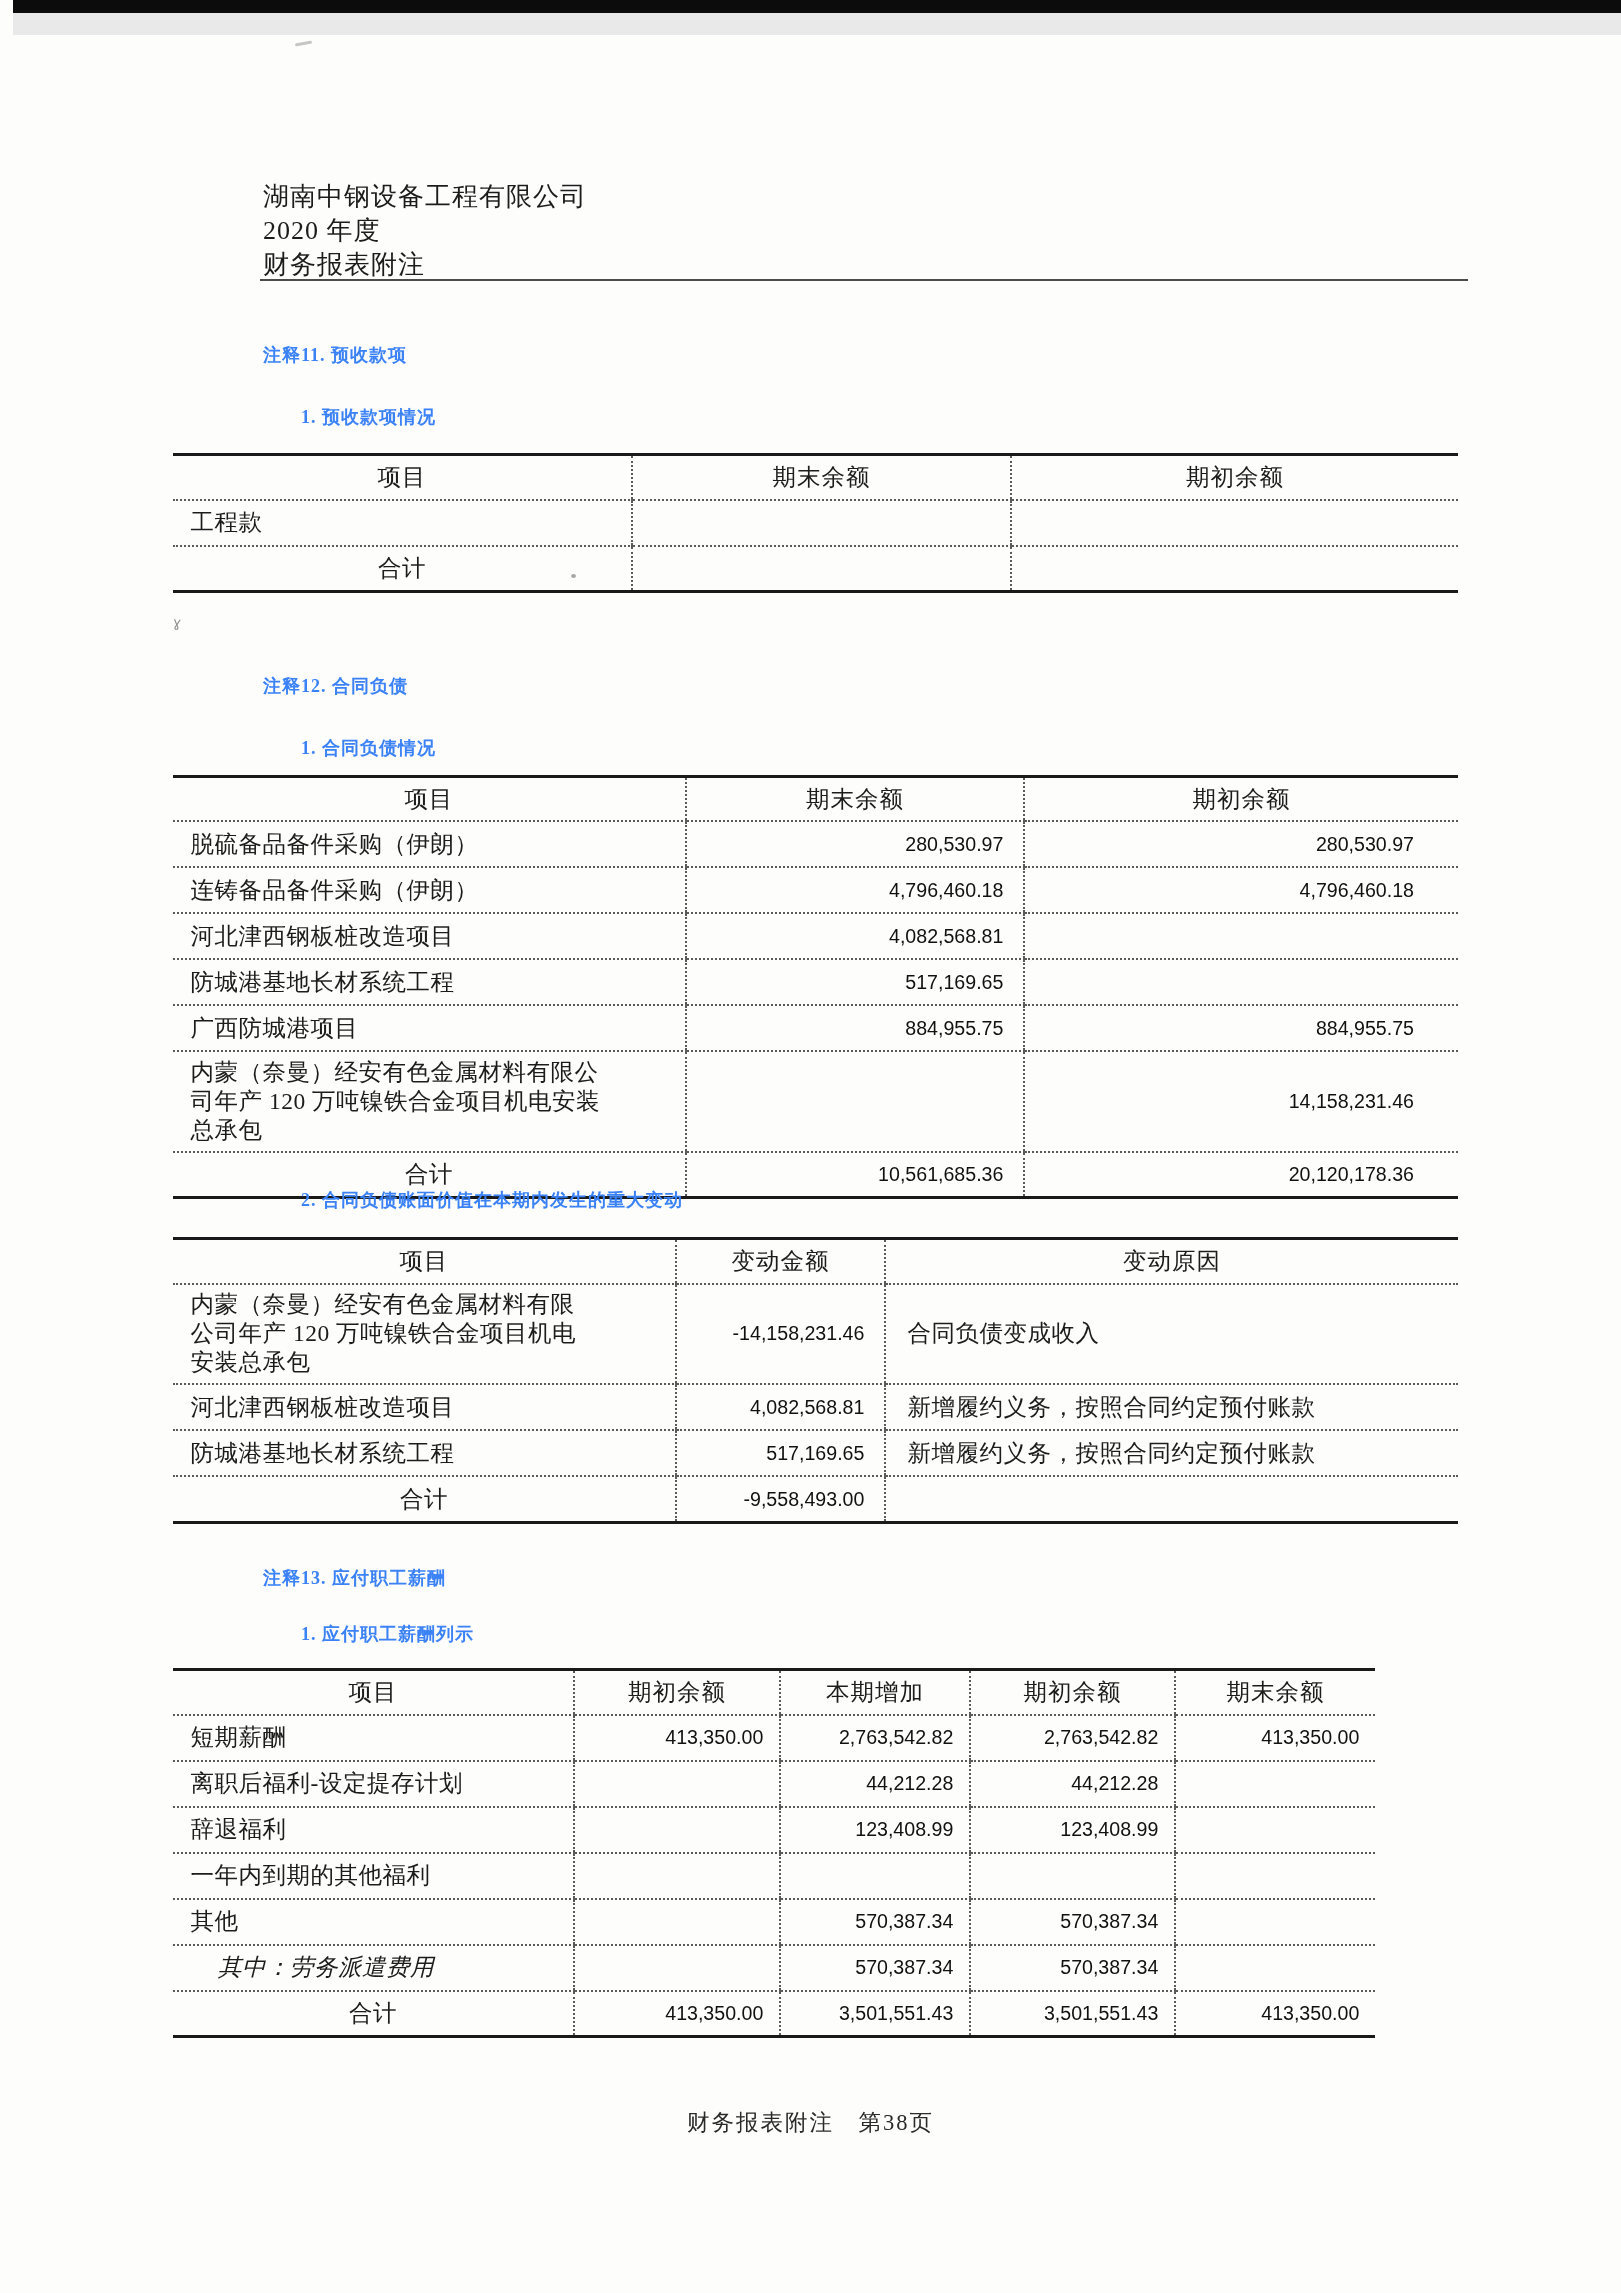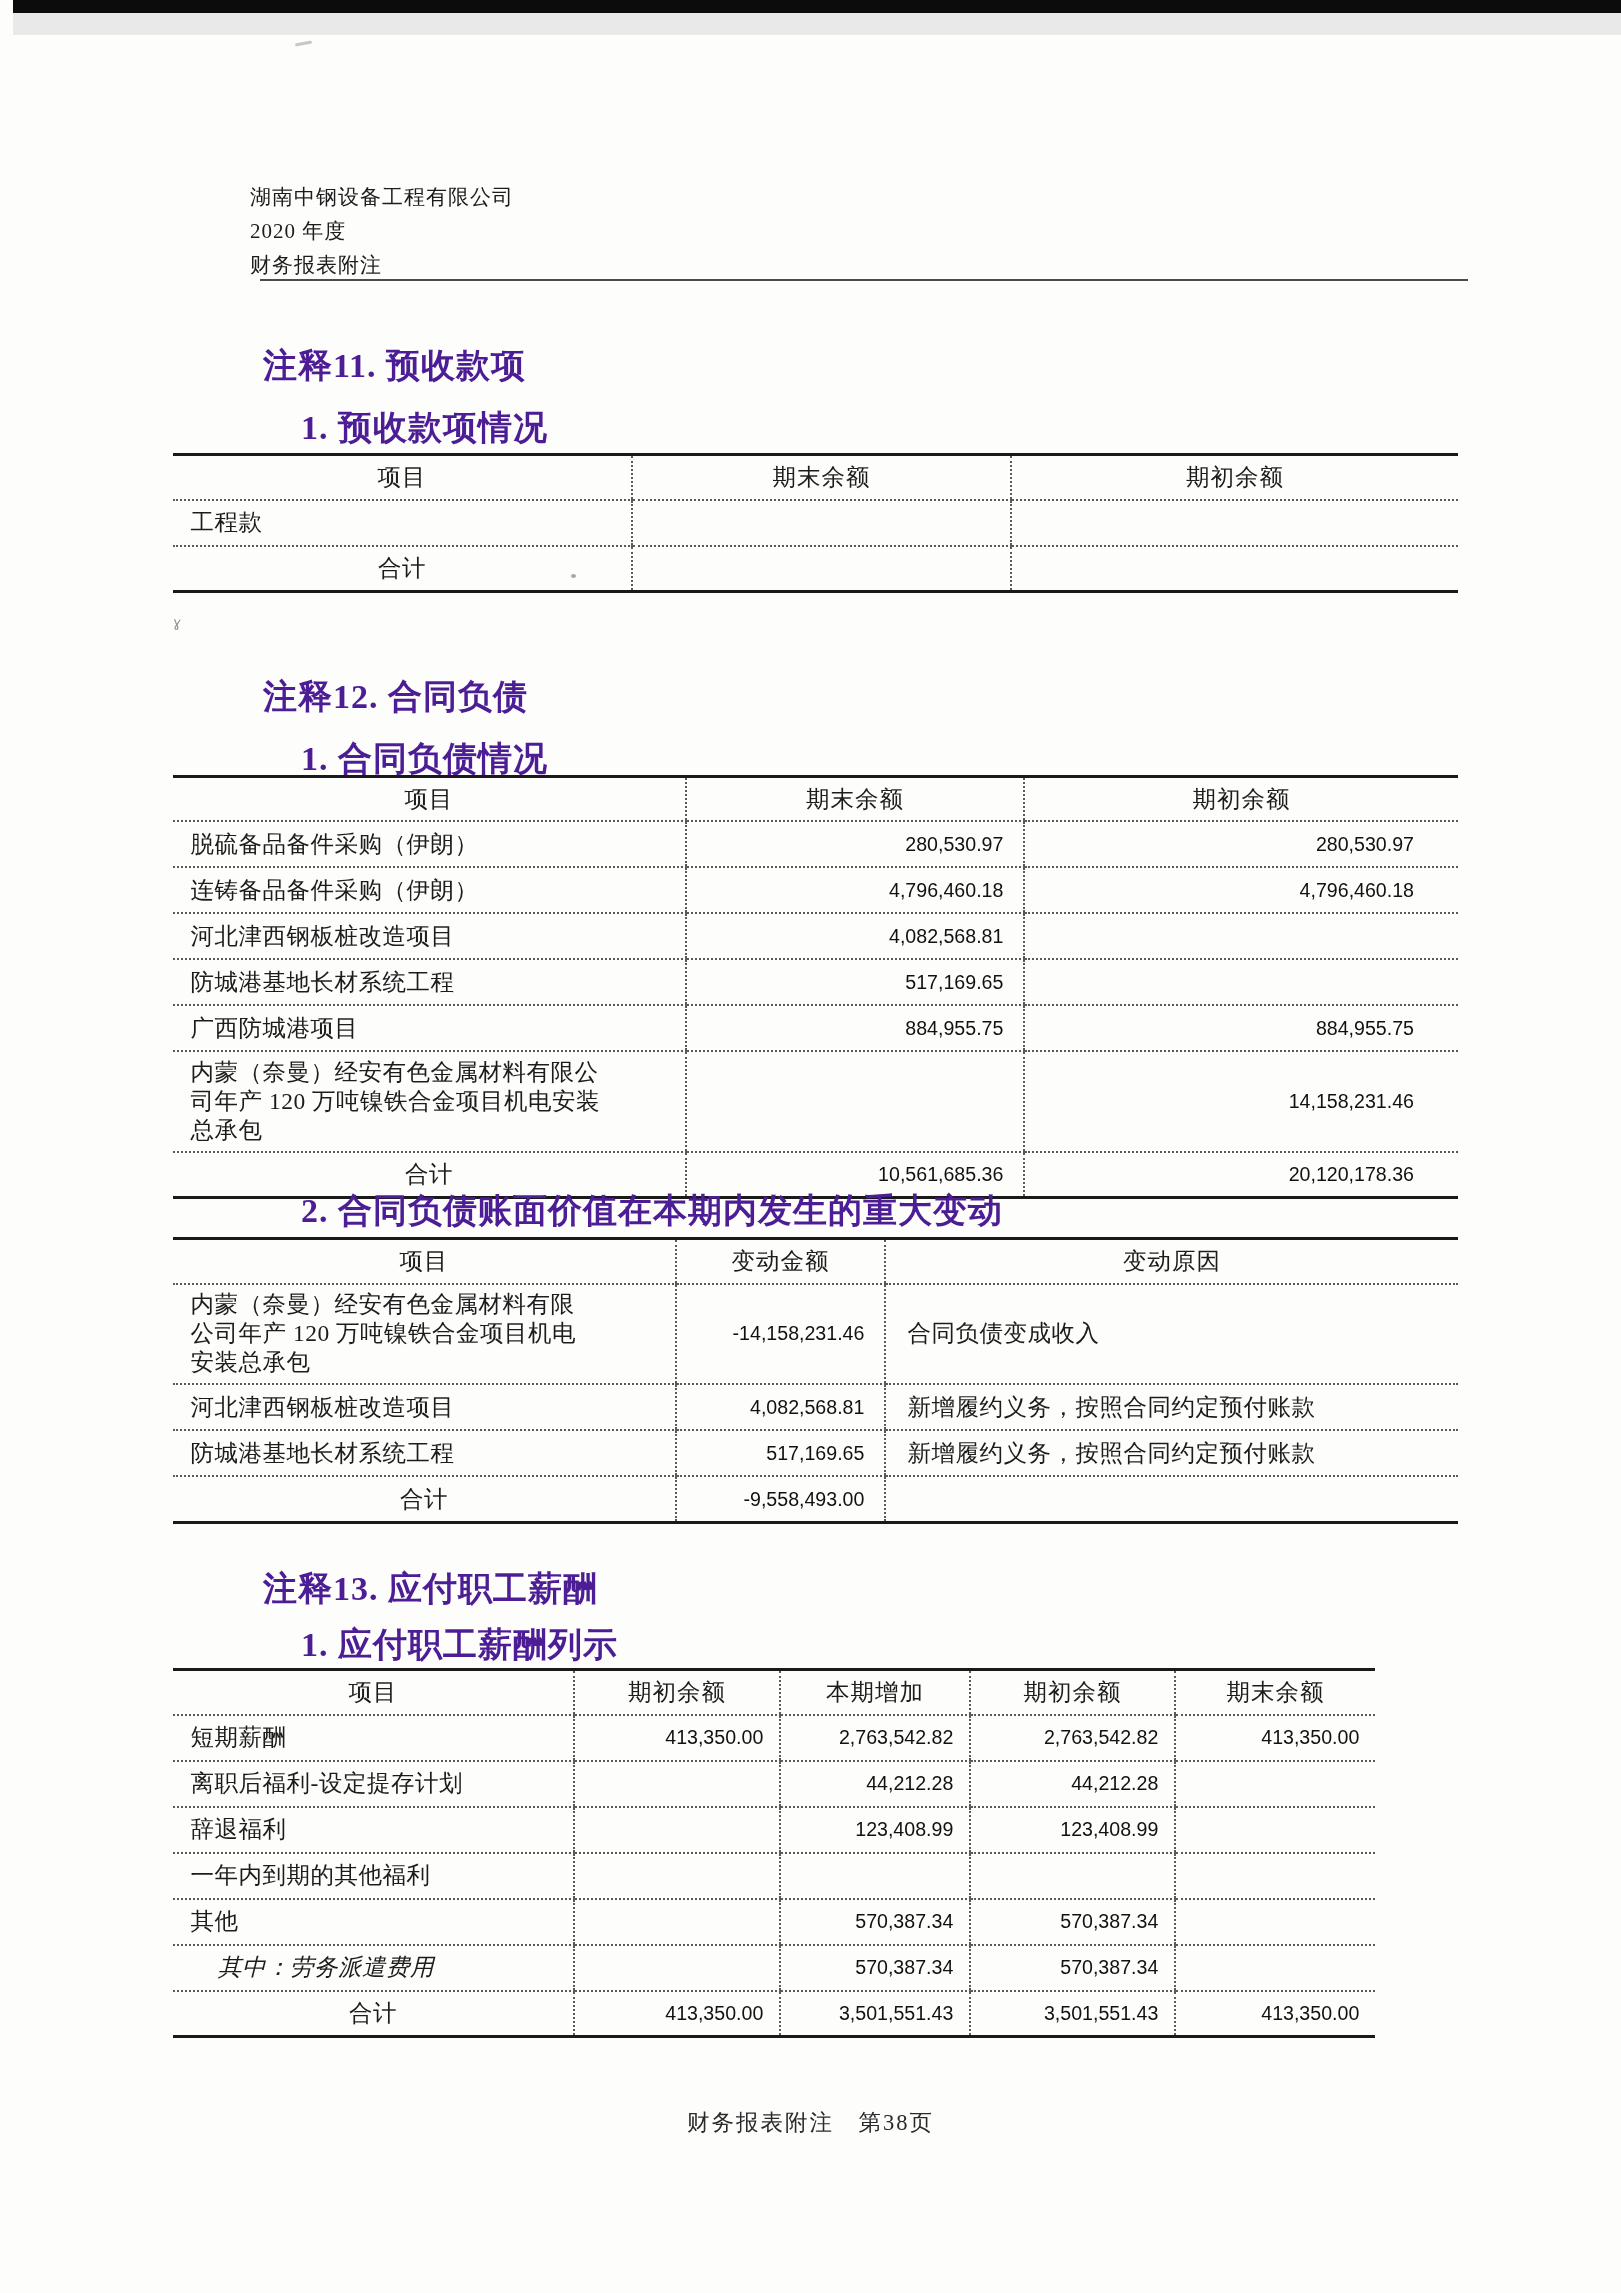--- a/index.html
+++ b/index.html
@@ -8,25 +8,25 @@
     background:#fdfdfc;overflow:hidden;color:#1c1c1c;
     font-family:"Liberation Serif","DejaVu Serif",serif;
   }
   
   .top-bar{position:absolute;left:12.7px;top:0;width:1608px;height:12.7px;background:#0c0c0c;}
   .top-band{position:absolute;left:12.7px;top:12.7px;width:1608px;height:22.5px;background:#e9e9e9;}
   .smudge-dash{position:absolute;left:295px;top:42px;width:16.7px;height:2.9px;background:#c6c6c6;transform:rotate(-10deg);border-radius:2px;}
   .smudge-psi{position:absolute;left:173px;top:614px;font-size:13.7px;color:#8d8d8d;transform:rotate(6deg);font-family:"DejaVu Sans",sans-serif;}
   .smudge-dot{position:absolute;left:571px;top:574px;width:4.9px;height:3.9px;background:#a8a8a8;border-radius:50%;}
   
-  .hdr{position:absolute;left:250px;top:180px;font-size:21px;line-height:34px;letter-spacing:1px;}
+  .hdr{position:absolute;left:263px;top:180px;font-size:26px;line-height:34px;letter-spacing:1px;}
   .hdr-rule{position:absolute;left:260px;top:279px;width:1208px;height:2px;background:#4c4c4c;}
   
   .note-title,.sub-title{
-    position:absolute;margin:0;font-size:34px;font-weight:bold;letter-spacing:1px;color:#4c1d95;
+    position:absolute;margin:0;font-size:18px;font-weight:bold;letter-spacing:1px;color:#3b82f6;
   }
   .note-title{left:263px;}
   .sub-title{left:301px;}
   
   table.ftable{
     position:absolute;left:173px;border-collapse:collapse;table-layout:fixed;
     border-top:3.9px solid #1a1a1a;border-bottom:3.9px solid #1a1a1a;
   }
   .ftable th,.ftable td{
     box-sizing:border-box;overflow:hidden;vertical-align:middle;

